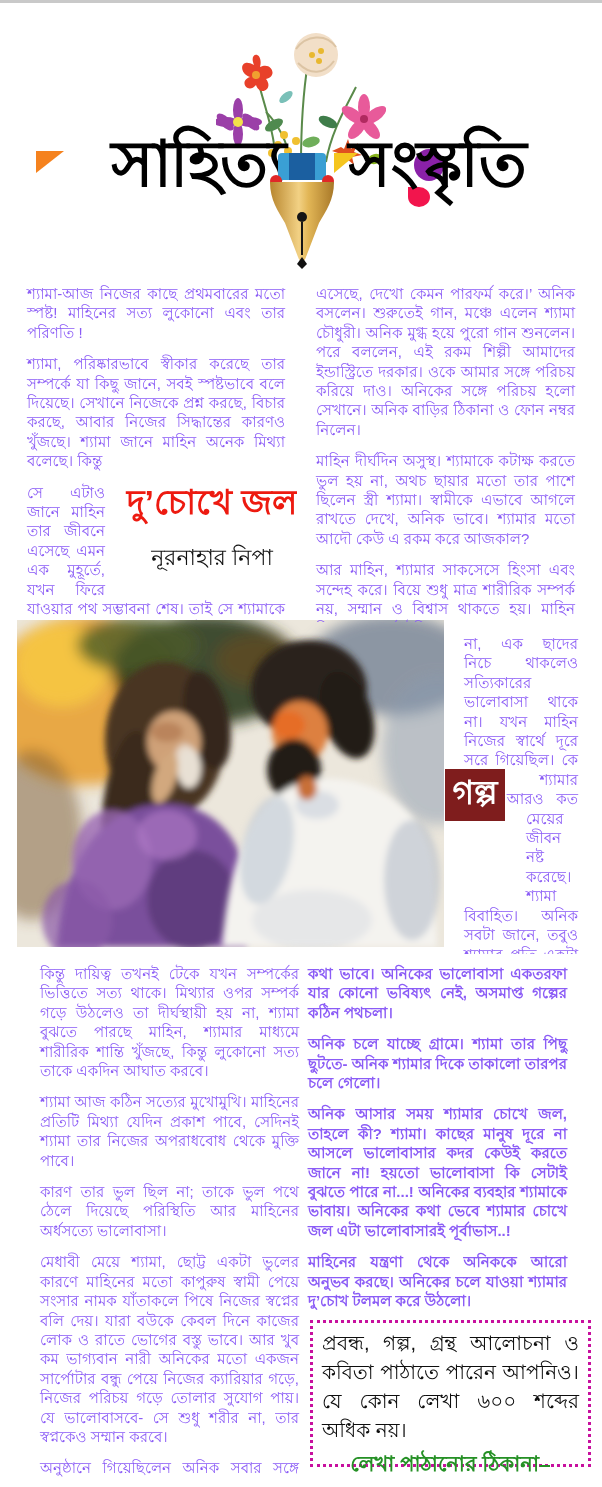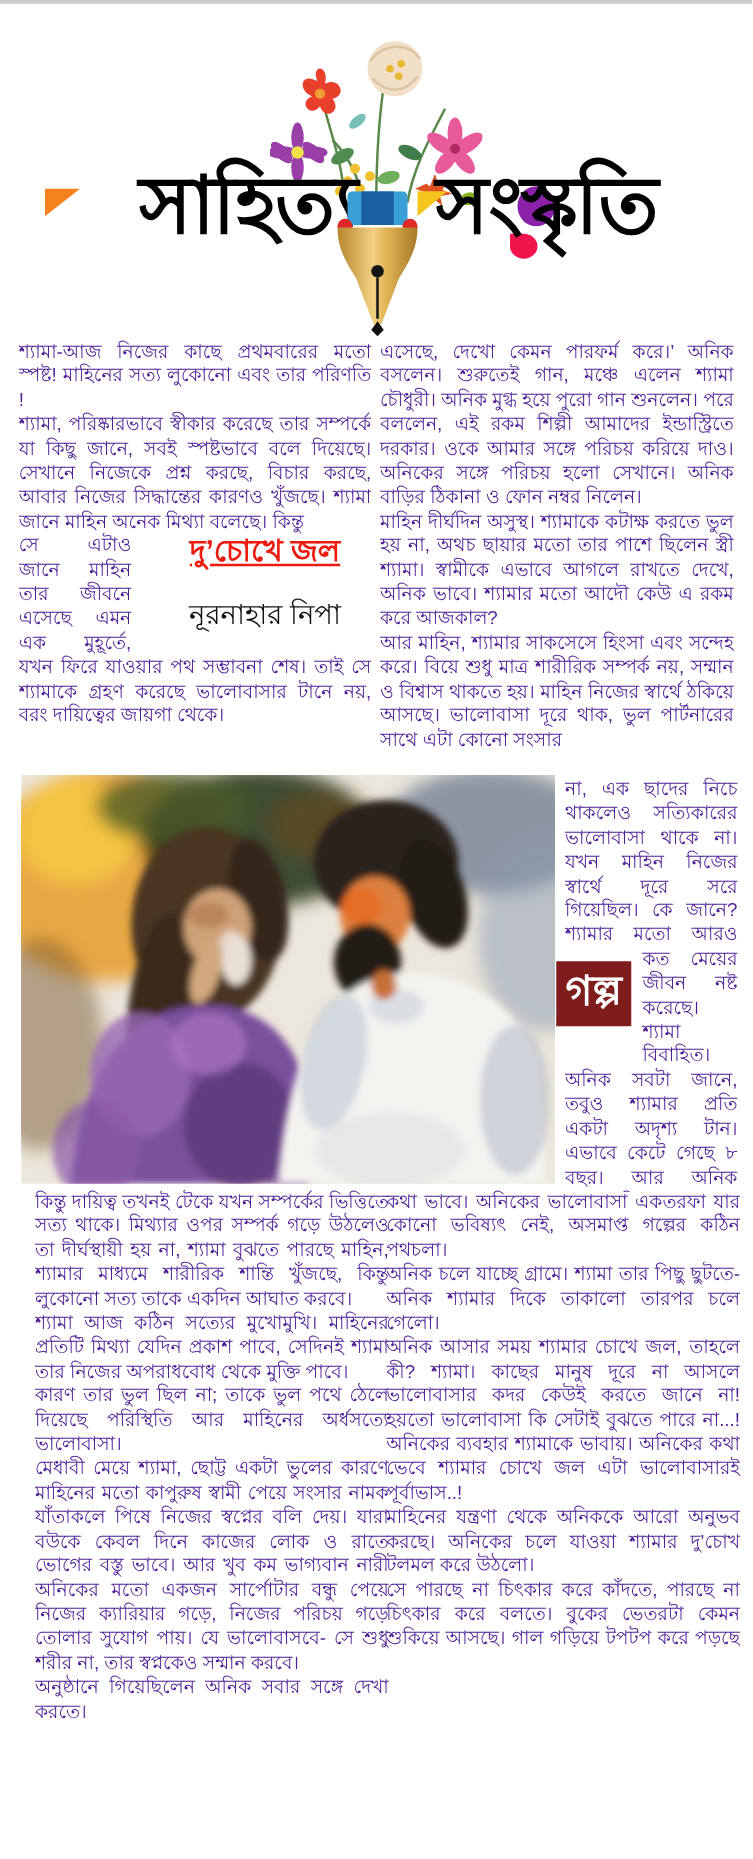--- a/index.html
+++ b/index.html
@@ -16,29 +16,29 @@
   .acc-orange{left:36px;top:148px;width:0;height:0;border-top:22px solid #f5821e;border-right:28px solid transparent;}
   .acc-yellow{left:334px;top:150px;width:0;height:0;border-top:20px solid #f5c51e;border-right:24px solid transparent;}
   .acc-green{left:368px;top:151px;width:14px;height:10px;background:#86b31c;border-radius:50%;transform:rotate(-15deg);}
   .acc-purple{left:414px;top:146px;width:30px;height:32px;background:#8a21a8;border-radius:50%;}
   .acc-pink{left:408px;top:184px;width:22px;height:20px;background:#f2154d;border-radius:0 100% 100% 100%;}
   .bouquet{position:absolute;left:216px;top:24px;z-index:1;}
   .pen{position:absolute;left:263px;top:150px;z-index:3;}
 
   
   .col{position:absolute;overflow:hidden;}
-  .bt{margin:0;font-size:15px;line-height:19.4px;text-align:justify;color:#4c1d95;}
+  .bt{margin:12px;font-size:15px;line-height:19.4px;text-align:justify;color:#8b5cf6;}
   #leftcol1{left:15px;top:272px;width:282px;height:348px;}
   #leftcol2{left:28px;top:952px;width:283px;height:530px;}
   #rightcol1{left:304px;top:272px;width:283px;height:350px;}
   #rightstrip{left:452px;top:622px;width:138px;height:332px;}
-  #rightcol2{left:309px;top:952px;width:283px;height:366px;}
+  #rightcol2{left:296px;top:952px;width:283px;height:366px;font-weight:bold;}
 
   .title-float{float:right;width:198px;margin:2px -14px 8px 8px;text-align:center;}
-  .story-title{font-size:24px;font-weight:bold;color:#ed1a10;line-height:1.05;white-space:nowrap;text-decoration:underline;}
+  .story-title{font-size:34px;font-weight:bold;color:#ed1a10;line-height:1.05;white-space:nowrap;}
   .story-byline{font-size:22px;color:#111;margin-top:20px;}
 
   .tag-spacer{float:left;width:56px;height:78px;margin:2px 6px 2px 0;}
 
   
   .photo{position:absolute;left:17px;top:620px;width:427px;height:327px;}
 
   
   .story-tag{position:absolute;left:445px;top:769px;width:60px;height:52px;background:#7f1d1d;
              color:#ffffff;font-size:33px;font-weight:bold;display:flex;align-items:center;
@@ -233,13 +233,18 @@
   </div>
 
   <div class="col" id="rightcol2">
     <p class="bt">কথা ভাবে। অনিকের ভালোবাসা একতরফা যার কোনো ভবিষ্যৎ নেই, অসমাপ্ত গল্পের কঠিন পথচলা।</p>
     <p class="bt">অনিক চলে যাচ্ছে গ্রামে। শ্যামা তার পিছু ছুটতে- অনিক শ্যামার দিকে তাকালো তারপর চলে গেলো।</p>
     <p class="bt">অনিক আসার সময় শ্যামার চোখে জল, তাহলে কী? শ্যামা। কাছের মানুষ দূরে না আসলে ভালোবাসার কদর কেউই করতে জানে না! হয়তো ভালোবাসা কি সেটাই বুঝতে পারে না...! অনিকের  ব্যবহার শ্যামাকে ভাবায়। অনিকের কথা ভেবে শ্যামার চোখে জল এটা ভালোবাসারই পূর্বাভাস..!</p>
     <p class="bt">মাহিনের যন্ত্রণা থেকে অনিককে আরো অনুভব করছে। অনিকের চলে যাওয়া শ্যামার দু’চোখ টলমল করে উঠলো।</p>
     <p class="bt">সে পারছে না চিৎকার করে কাঁদতে, পারছে না চিৎকার করে বলতে। বুকের ভেতরটা কেমন শুকিয়ে আসছে। গাল গড়িয়ে টপটপ করে পড়ছে চোখের জল।</p>
   </div>
 
+  <div class="submission-box">
+    <p class="notice">প্রবন্ধ, গল্প, গ্রন্থ আলোচনা ও কবিতা পাঠাতে পারেন আপনিও। যে কোন লেখা ৬০০ শব্দের অধিক নয়।</p>
+    <div class="addr">লেখা পাঠানোর ঠিকানা–</div>
+    <div class="email">lit.kol.pk@gmail.com</div>
+  </div>
 </div>
 
 </body></html>

